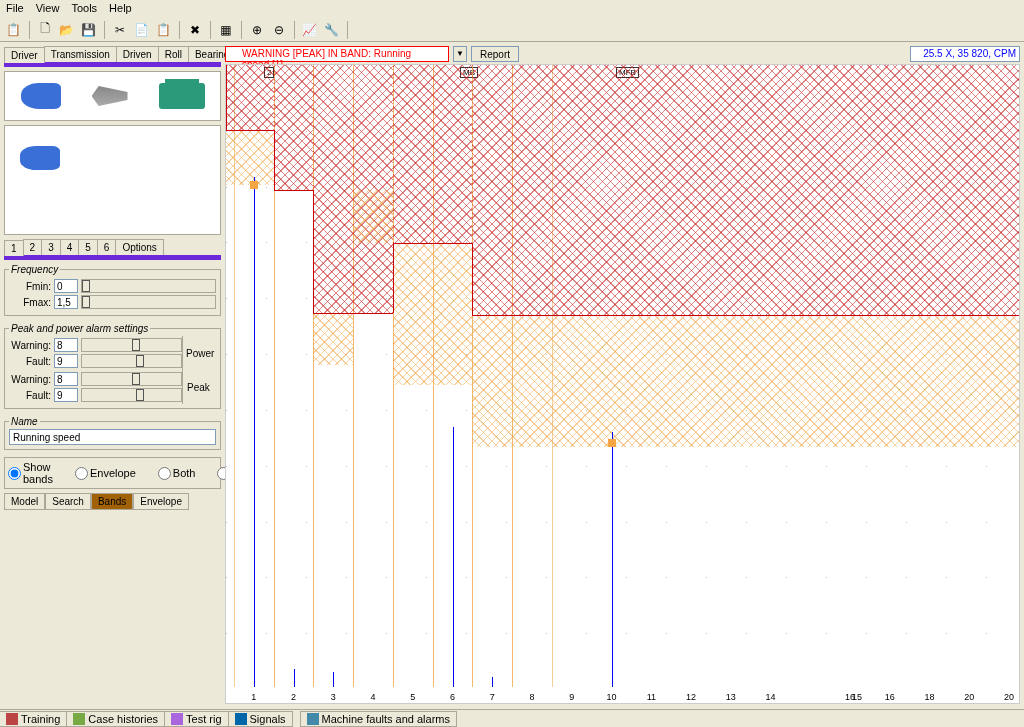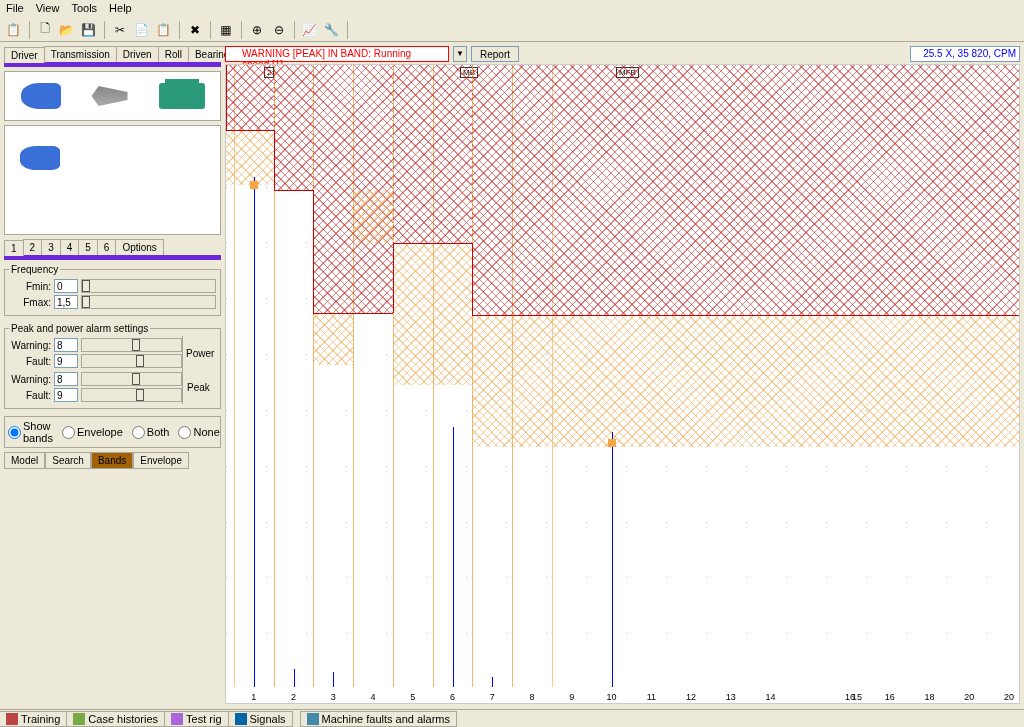--- a/index.html
+++ b/index.html
@@ -20,28 +20,28 @@
 .tab { padding: 2px 6px; border: 1px solid #aca899; border-bottom: none; background:#ece9d8; cursor:pointer; margin-right:-1px; font-size:10px; }
 .tab.active { background: #ece9d8; position: relative; top: 1px; }
 .imgpanel { height: 50px; background:#fff; display:flex; align-items:center; justify-content:space-around; border:1px solid #aca899;}
 .grid { height: 110px; background:#fff; border:1px solid #aca899; position:relative;
   background-image: radial-gradient(circle, #999 0.5px, transparent 0.5px);
   background-size: 10px 10px;
 }
 .motor { position:absolute; top:20px; left:15px; width:40px; height:24px; background:#3a6fd8; border-radius:40% 20% 20% 40%; }
 
 fieldset { border:1px solid #aca899; padding:2px 4px 4px 4px; margin-bottom:3px; font-size:10px;}
-legend { font-size:10px; padding:0 2px;}
+legend { font-size:10px; padding:0 2px;font-style:italic;}
 .row { display:flex; align-items:center; gap:3px; margin:2px 0; }
 .row label { width:42px; text-align:right; font-size:10px;}
 .row input[type=text] { width:24px; height:14px; font-size:10px; border:1px solid #7f9db9; background:#fff; padding:0 2px;}
 .slider { flex:1; height:14px; background:#ece9d8; border:1px solid #aca899; position:relative;}
 .slider .thumb { position:absolute; width:8px; height:12px; background:#ece9d8; border:1px solid #555; top:0; }
 
-.radios { display:flex; gap:9px; align-items:center; padding:3px; }
+.radios { display:flex; gap:22px; align-items:center; padding:3px; }
 .radios label { font-size:10px; display:flex; align-items:center; gap:2px; }
 .radios input { margin:0; }
 
 .btabs { display:flex; }
 .btab { padding:2px 6px; border:1px solid #aca899; background:#ece9d8; font-size:10px; cursor:pointer; }
 
 .chart-hdr { display:flex; gap:4px; height:18px; margin-bottom:0; }
 .warnbox { flex:0 0 224px; border:1px solid #f00; background:#fff; color:#f00; font-size:10px; padding:1px 16px; height:16px; }
 .dd { width:14px; height:16px; border:1px solid #7f9db9; background:#ece9d8; text-align:center; cursor:pointer; font-size:8px; line-height:14px;}
 .rptbtn { width:48px; height:16px; border:1px solid #7f9db9; background:#ece9d8; font-size:10px; cursor:pointer; }
@@ -192,20 +192,24 @@
             <input type="text" value="9" style="">
             <div class="slider">
                 <div class="thumb" style="left:55%"></div>
               </div>
           </div>
         </div>
         <div style="width:34px;display:flex;align-items:center;border-left:1px solid #aca899;padding-left:4px;font-size:10px;">Peak</div>
       </div>
     </fieldset>
 
+    <fieldset>
+      <legend>Name</legend>
+      <input type="text" style="width: 100%; height: 16px; border: 1px solid rgb(127, 157, 185); background: rgb(255, 255, 255); padding: 0px 3px; font-size: 10px;" value="Running speed">
+    </fieldset>
 
     <div class="radios" style="border:1px solid #aca899;">
       <label>
           <input type="radio" checked="" style=""> 
           <span>Show bands</span>
         </label>
       <label>
           <input type="radio" style=""> 
           <span>Envelope</span>
         </label>

